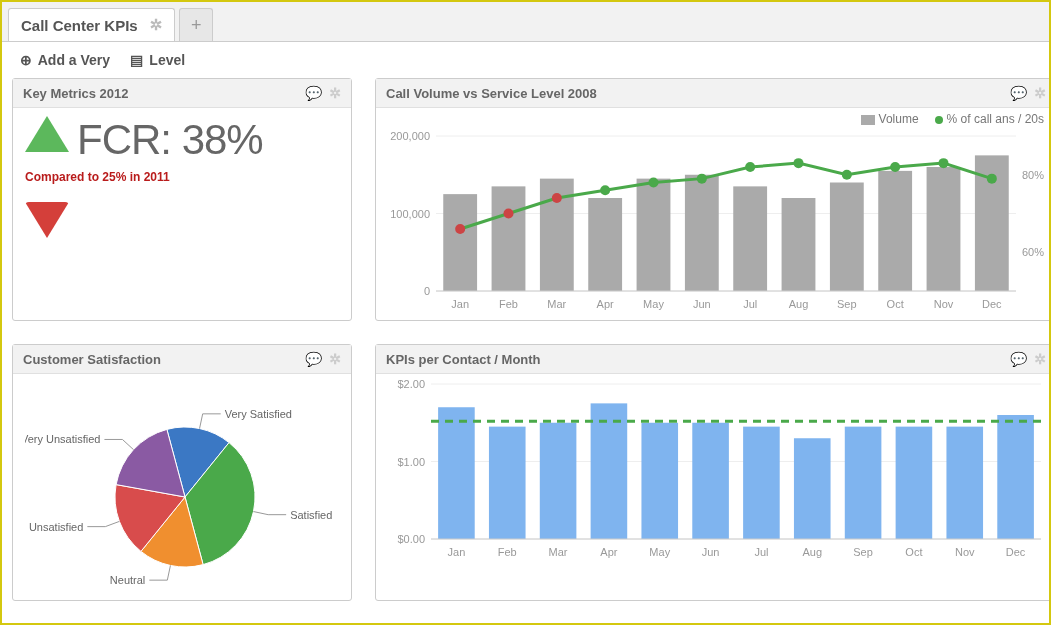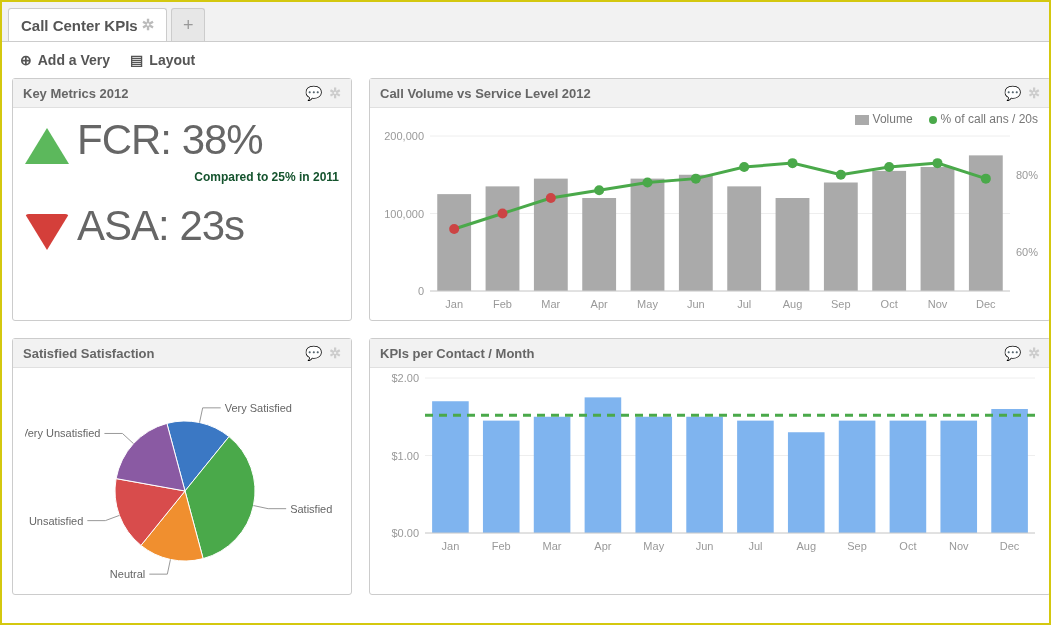--- a/index.html
+++ b/index.html
@@ -1,33 +1,33 @@
 <!DOCTYPE html>
 <html><head>
 <meta charset="utf-8">
 <style>
   html, body { margin:0; padding:0; font-family:"Helvetica Neue", Arial, sans-serif; background:#fff; color:#444; }
   body { width:1051px; height:625px; box-sizing:border-box; border:2px solid #d4c80f; overflow:hidden; }
   .tabs { display:flex; align-items:flex-end; padding:6px 6px 0 6px; background:#f2f2f2; border-bottom:1px solid #ccc; }
-  .tab { background:#fff; border:1px solid #ccc; border-bottom:none; padding:7px 12px; font-size:15px; font-weight:bold; color:#555; display:flex; align-items:center; gap:4px; border-radius:3px 3px 0 0; }
+  .tab { background:#fff; border:1px solid #ccc; border-bottom:none; padding:7px 12px; font-size:15px; font-weight:bold; color:#555; display:flex; align-items:center; gap:12px; border-radius:3px 3px 0 0; }
   .tab .gear { color:#bbb; font-size:15px; }
   .add-tab { width:32px; height:32px; display:flex; align-items:center; justify-content:center; background:#e7e7e7; border:1px solid #ccc; border-bottom:none; margin-left:4px; color:#999; font-size:18px; border-radius:3px 3px 0 0; }
   .toolbar { display:flex; gap:20px; padding:10px 18px; font-size:14px; color:#555; }
   .toolbar .item { display:flex; align-items:center; gap:6px; cursor:pointer; font-weight:bold; }
-  .grid { display:grid; grid-template-columns:340px 1fr; grid-template-rows:auto auto; gap:17px; padding:0 10px 10px 10px; }
+  .grid { display:grid; grid-template-columns:340px 1fr; grid-template-rows:auto auto; gap:23px; padding:0 10px 10px 10px; }
   .klip { border:1px solid #ccc; border-radius:3px; background:#fff; position:relative; }
   .klip-head { background:#f2f2f2; border-bottom:1px solid #e0e0e0; padding:6px 10px; font-size:13px; font-weight:bold; color:#666; display:flex; justify-content:space-between; align-items:center; }
   .klip-head .controls { display:flex; gap:6px; color:#ccc; font-size:14px; }
   .klip-body { padding:8px 12px; }
 
-  .metric-row { display:flex; align-items:flex-end; gap:8px; }
+  .metric-row { display:flex; align-items:flex-start; gap:8px; }
   .up-tri { width:0; height:0; border-left:22px solid transparent; border-right:22px solid transparent; border-bottom:36px solid #5cb85c; }
   .down-tri { width:0; height:0; border-left:22px solid transparent; border-right:22px solid transparent; border-top:36px solid #d43f3a; border-radius:4px; }
   .metric-text { font-size:42px; font-weight:300; color:#666; letter-spacing:-1px; }
-  .metric-sub { font-size:12px; font-weight:bold; color:#14532d; margin:6px 0 18px 0;text-align:right; }
+  .metric-sub { font-size:12px; font-weight:bold; color:#b91c1c; margin:6px 0 18px 0; }
 
   .legend { display:flex; gap:16px; justify-content:flex-end; font-size:12px; color:#777; padding:4px 12px 0 0; }
   .legend .sw { display:inline-block; width:14px; height:10px; margin-right:4px; vertical-align:middle; }
   .legend .ln { display:inline-block; width:16px; height:2px; margin-right:4px; vertical-align:middle; }
   .legend .dot { display:inline-block; width:8px; height:8px; border-radius:50%; margin-right:4px; vertical-align:middle; }
 
   .chart-area { position:relative; }
   .tick { font-size:11px; fill:#999; text-anchor:middle; }
   .tickL { font-size:11px; fill:#999; text-anchor:end; }
   .tickR { font-size:11px; fill:#999; text-anchor:start; }
@@ -43,21 +43,21 @@
   <div class="add-tab">+</div>
 </div>
 
 <div class="toolbar">
   <div class="item">
     <span>⊕</span>
     <span>Add a Very</span>
   </div>
   <div class="item">
     <span>▤</span>
-    <span>Layout</span>
+    <span>Level</span>
   </div>
 </div>
 
 <div class="grid">
 
   <div class="klip">
     <div class="klip-head">
       <span>Key Metrics 2012</span>
       <span class="controls">
         <span>💬</span>
@@ -65,28 +65,27 @@
       </span>
     </div>
     <div class="klip-body">
       <div class="metric-row">
         <div class="up-tri"></div>
         <div class="metric-text">FCR: 38%</div>
       </div>
       <div class="metric-sub">Compared to 25% in 2011</div>
       <div class="metric-row">
         <div class="down-tri"></div>
-        <div class="metric-text">ASA: 23s</div>
       </div>
     </div>
   </div>
 
   <div class="klip">
     <div class="klip-head">
-      <span>Call Volume vs Service Level 2012</span>
+      <span>Call Volume vs Service Level 2008</span>
       <span class="controls">
         <span>💬</span>
         <span>✲</span>
       </span>
     </div>
     <div class="legend">
       <span><span class="sw" style="background:#aaa"></span><span>Volume</span></span>
       <span><span class="dot" style="background:#4aa94a"></span><span>% of call ans / 20s</span></span>
     </div>
     <div class="chart-area">
@@ -136,21 +135,21 @@
           <circle cx="519.1666666666666" cy="41" r="5" fill="#4aa94a"></circle>
           <circle cx="567.5" cy="37.125" r="5" fill="#4aa94a"></circle>
           <circle cx="615.8333333333334" cy="52.625" r="5" fill="#4aa94a"></circle>
           <line x1="60" x2="640" y1="165" y2="165" stroke="#ccc"></line>
         </svg>
     </div>
   </div>
 
   <div class="klip">
     <div class="klip-head">
-      <span>Satisfied Satisfaction</span>
+      <span>Customer Satisfaction</span>
       <span class="controls">
         <span>💬</span>
         <span>✲</span>
       </span>
     </div>
     <div class="klip-body chart-area" style="position:relative;height:210px;">
       <svg id="pie-svg" width="320" height="210">
           <path d="M160,115 L141.88266684282357,47.385192159765225 A70,70 0 0 1 204.05242737348863,60.59978269801204 Z" fill="#3b78c4" stroke="#fff" stroke-width="1"></path>
           <path d="M174.55381835724316,46.529667948633616 L177.67249371950956,31.85745393762653 L195.67249371950956,31.85745393762653" stroke="#999" fill="none"></path>
           <text x="199.67249371950956" y="35.85745393762653" font-size="11" fill="#666" text-anchor="start">Very Satisfied</text>

